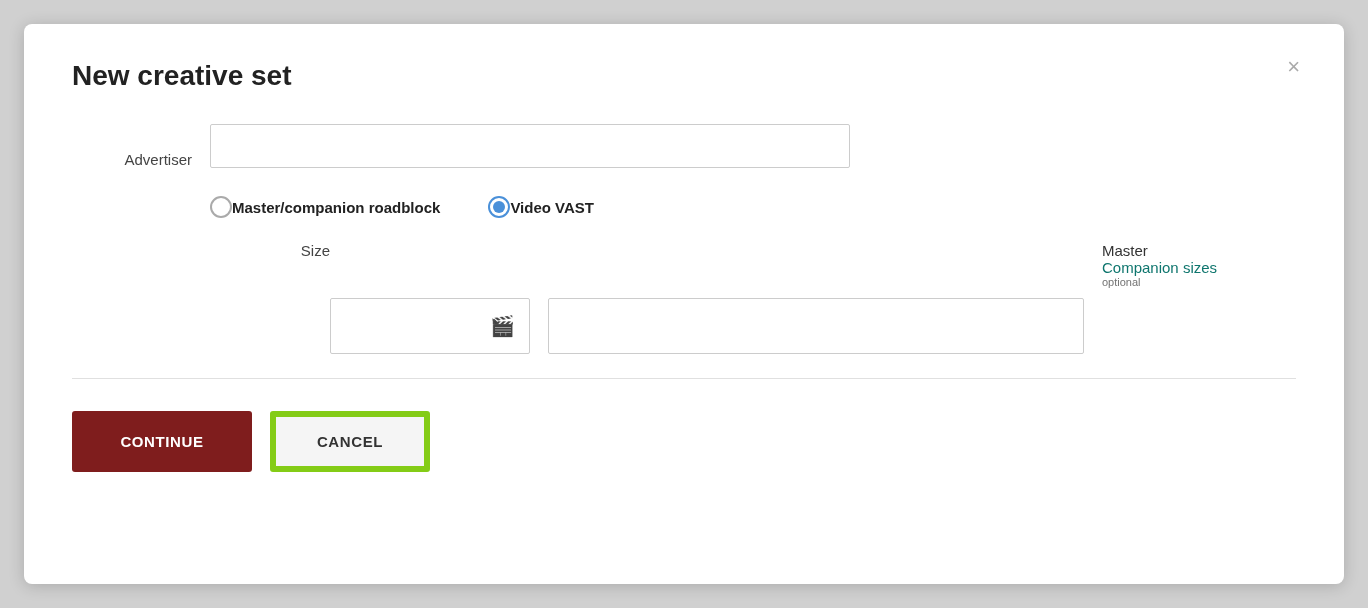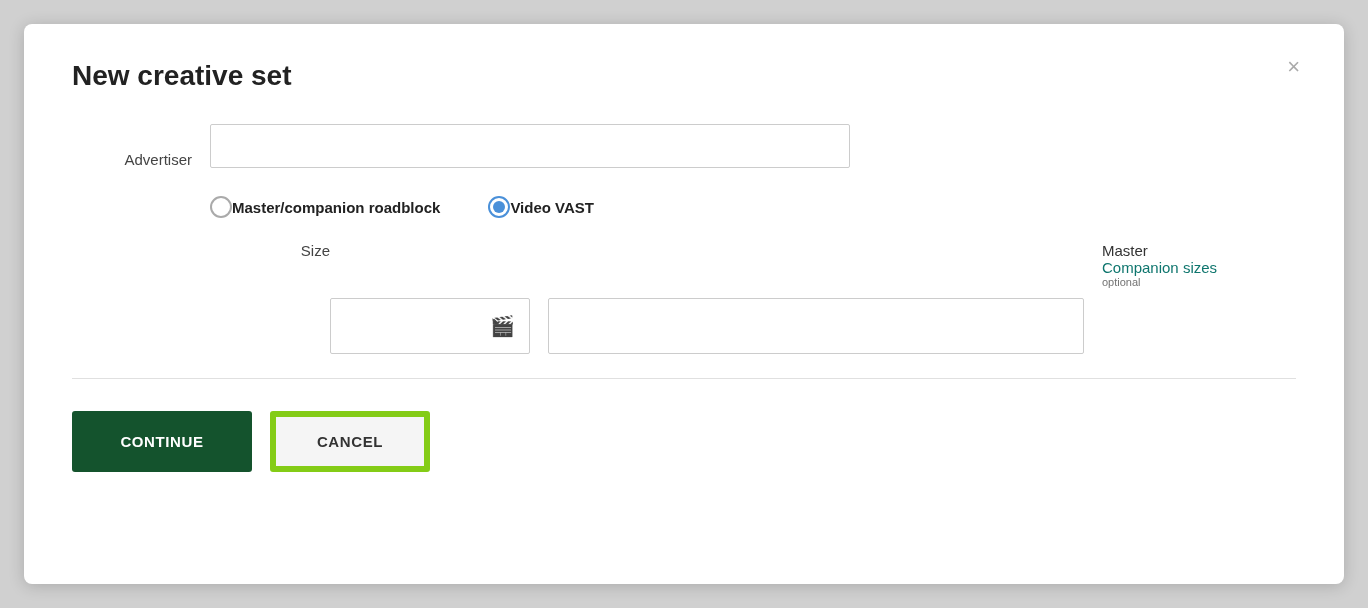--- a/index.html
+++ b/index.html
@@ -189,21 +189,21 @@
       margin: 16px 0 32px 0;
     }
 
     .footer-buttons {
       display: flex;
       gap: 18px;
       margin-left: 0;
     }
 
     .btn-continue {
-      background: #14532d;
+      background: #7f1d1d;
       color: #fff;
       border: none;
       border-radius: 3px;
       font-size: 15px;
       font-weight: 700;
       padding: 16px 40px;
       cursor: pointer;
       letter-spacing: 0.04em;
       min-width: 180px;
     }

